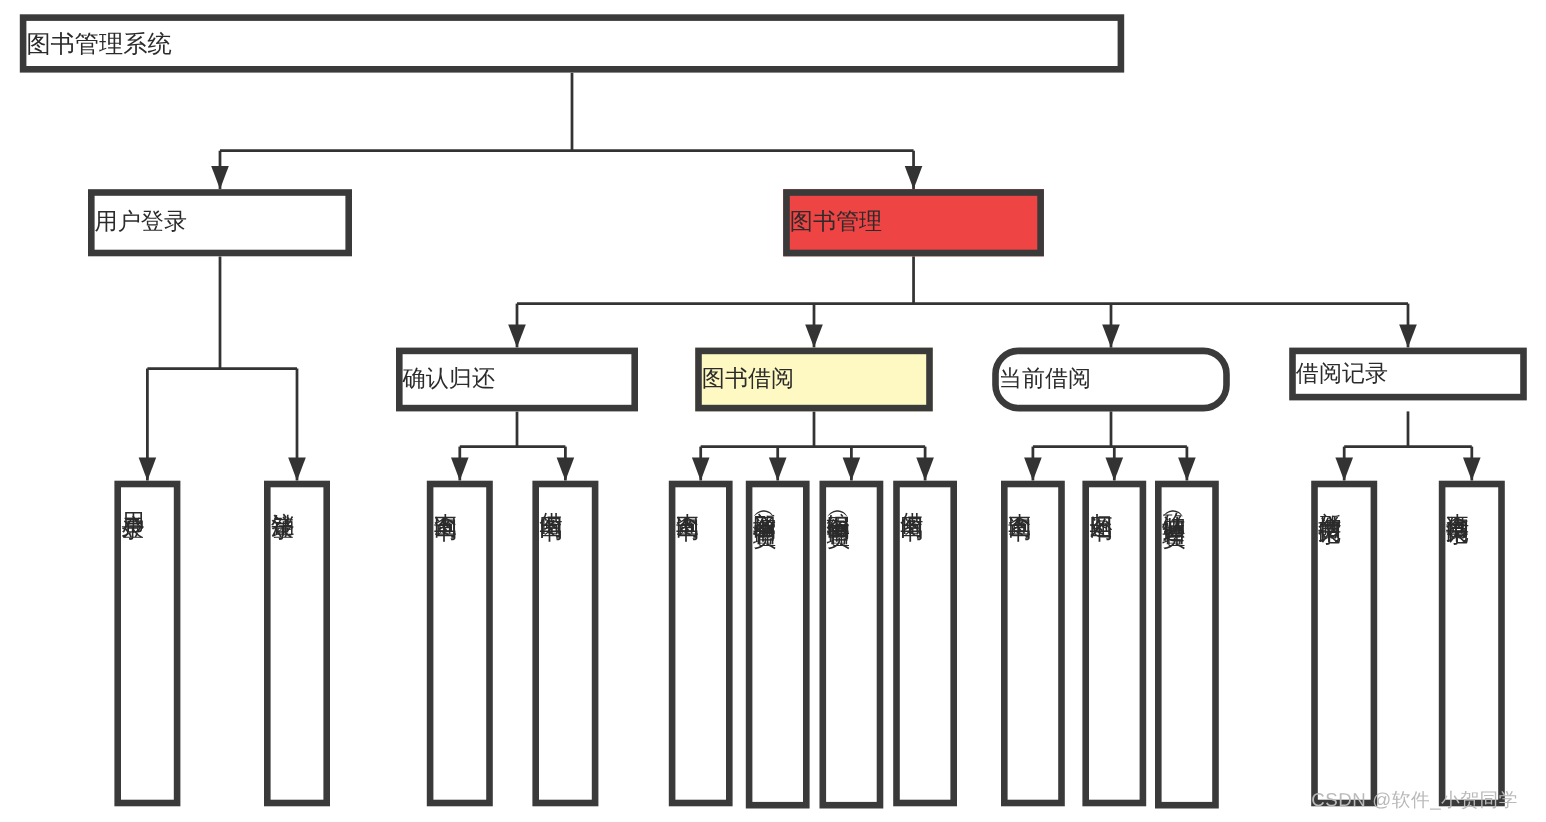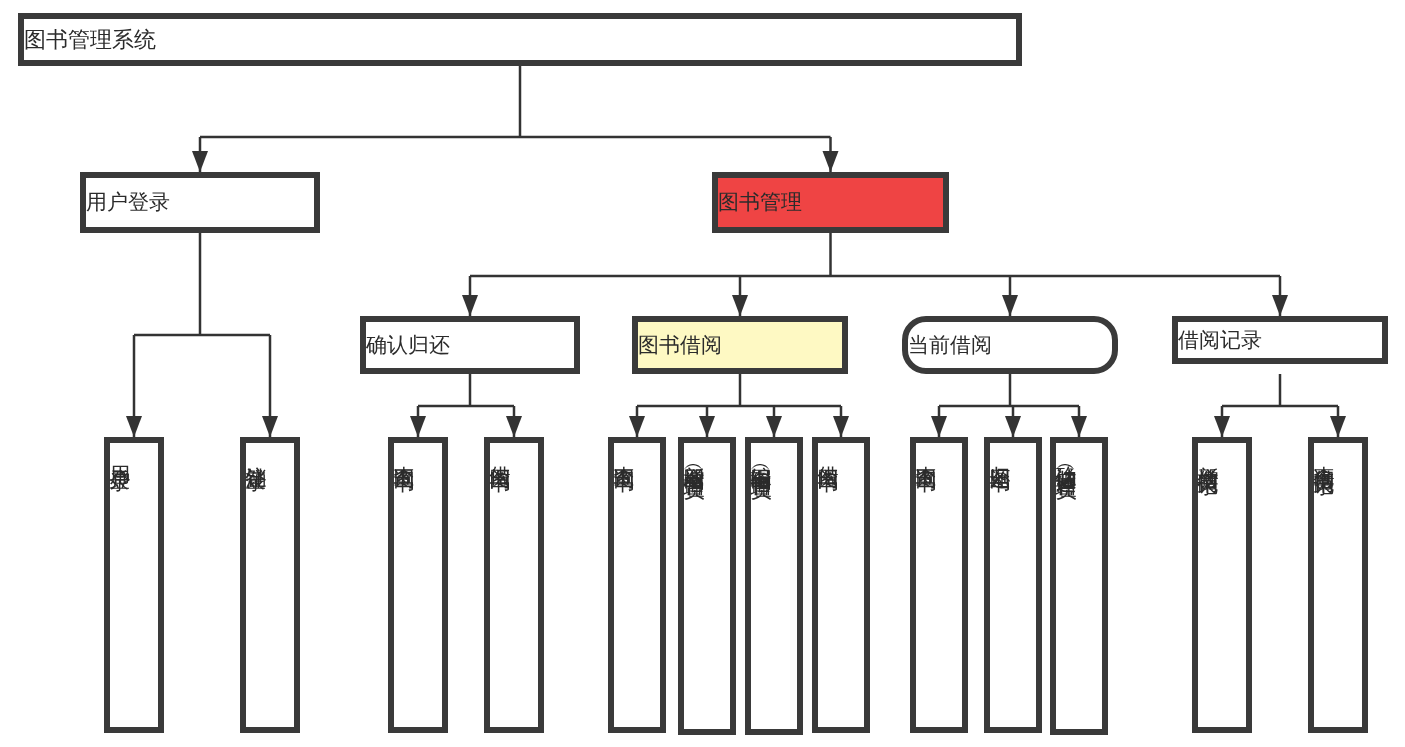--- a/index.html
+++ b/index.html
@@ -179,13 +179,14 @@
       <div class="node vert" style="left: 1050px; top: 437px; width: 58px; height: 298px; border-color: rgb(58, 58, 58); background: rgb(255, 255, 255); color: rgb(43, 43, 43);">
         <span class="label">确认归还（管理员）</span>
       </div>
       <div class="node vert" style="left: 1192px; top: 437px; width: 60px; height: 296px; border-color: rgb(58, 58, 58); background: rgb(255, 255, 255); color: rgb(43, 43, 43);">
         <span class="label">新增借阅记录</span>
       </div>
       <div class="node vert" style="left: 1308px; top: 437px; width: 60px; height: 296px; border-color: rgb(58, 58, 58); background: rgb(255, 255, 255); color: rgb(43, 43, 43);">
         <span class="label">查询借阅记录</span>
       </div>
     </div>
+  <div class="watermark" style="left: 1192px; top: 716px;">CSDN @软件_小贺同学</div>
 </div>
 
 </body></html>

